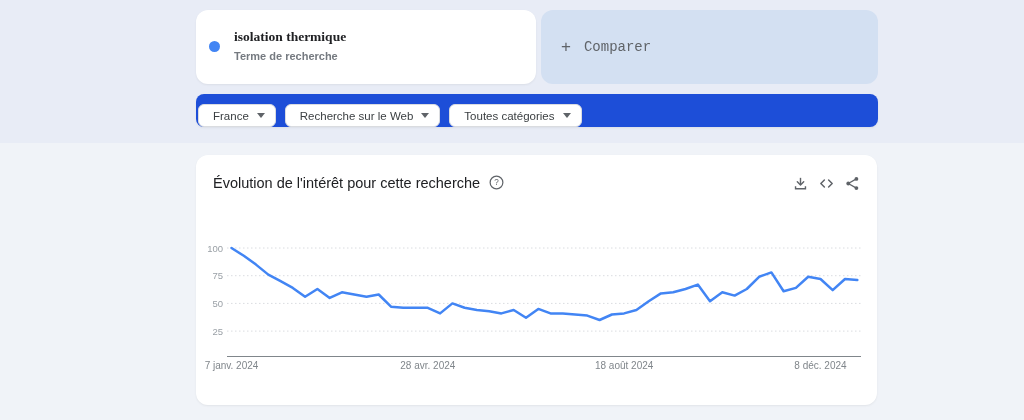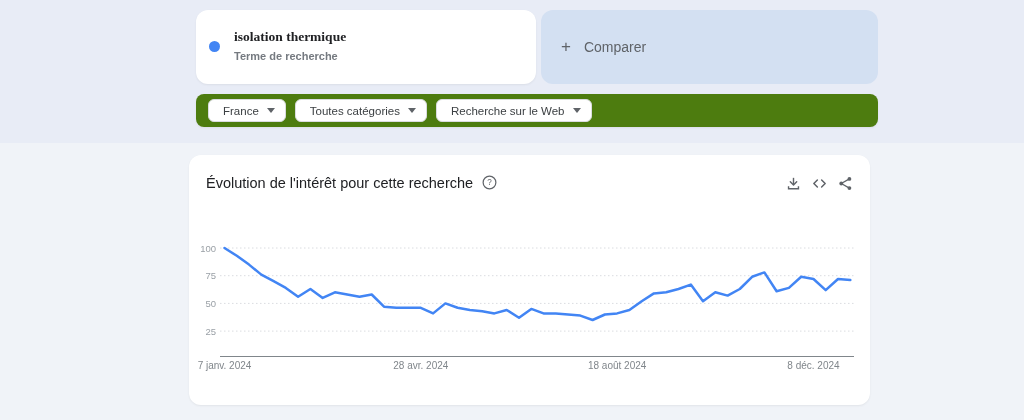--- a/index.html
+++ b/index.html
@@ -13,34 +13,34 @@
   
   .term-card { left:196px; top:10px; width:340px; height:74px; }
   .term-dot { position:absolute; left:13px; top:31px; width:11px; height:11px; border-radius:50%; }
   .term-title { position:absolute; left:38px; top:19px; font-size:13.5px; font-weight:bold; color:#202124;font-family:Liberation Serif, serif; }
   .term-sub { position:absolute; left:38px; top:40px; font-size:11px; color:#757a80;font-weight:bold; }
 
   
   .compare-card { position:absolute; left:541px; top:10px; width:337px; height:74px;
     background:#d3e0f2; border-radius:12px; display:flex; align-items:center; cursor:pointer; }
   .compare-plus { margin-left:20px; font-size:17px; color:#5f6368; font-weight:400; }
-  .compare-label { margin-left:13px; font-size:14px; color:#5f6368; }
+  .compare-label { margin-left:13px; font-size:14px; color:#5f6368;font-family:Liberation Mono, monospace; }
 
   
   .filter-bar { position:absolute; left:196px; top:94px; width:682px; height:33px;
-    background:#4d7c0f; border-radius:8px; box-shadow:0 1px 2px rgba(60,64,67,.08);
-    display:flex; align-items:center; gap:9px; padding-left:12px; }
+    background:#1d4ed8; border-radius:8px; box-shadow:0 1px 2px rgba(60,64,67,.08);
+    display:flex; align-items:flex-end; gap:9px; padding-left:2px; }
   .pill { height:23px; border:1px solid #dadce0; border-radius:6px; background:#fff;
     display:inline-flex; align-items:center; gap:8px; padding:0 10px 0 14px;
     font-size:11.5px; color:#3c4043; cursor:pointer; white-space:nowrap; }
   .caret { width:0; height:0; border-left:4px solid transparent; border-right:4px solid transparent;
     border-top:5px solid #5f6368; }
 
   
-  .chart-card { left:189px; top:155px; width:681px; height:250px; }
+  .chart-card { left:196px; top:155px; width:681px; height:250px; }
   .chart-title-row { position:absolute; left:17px; top:19px; display:flex; align-items:center; gap:8px; }
   .chart-title { font-size:14.5px; color:#202124; }
   .header-icons { position:absolute; right:16px; top:20px; display:flex; gap:9px; }
   .hicon { width:17px; height:17px; cursor:pointer; display:block; }
   .plot-svg { position:absolute; left:0; top:0; }
 </style>
 </head>
 <body>
 
 <div class="top-band"></div>
@@ -55,25 +55,25 @@
   <span class="compare-plus">+</span>
   <span class="compare-label">Comparer</span>
 </div>
 
 <div class="filter-bar">
   <div class="pill">
     <span>France</span>
     <span class="caret"></span>
   </div>
   <div class="pill">
-    <span>Toutes catégories</span>
+    <span>Recherche sur le Web</span>
     <span class="caret"></span>
   </div>
   <div class="pill">
-    <span>Recherche sur le Web</span>
+    <span>Toutes catégories</span>
     <span class="caret"></span>
   </div>
 </div>
 
 <div class="card chart-card">
   <div class="chart-title-row">
     <span class="chart-title">Évolution de l'intérêt pour cette recherche</span>
     <svg class="hicon" viewBox="0 0 24 24">
       <circle cx="12" cy="12" r="9" fill="none" stroke="#5f6368" stroke-width="1.7"></circle>
       <text x="12" y="16.2" text-anchor="middle" font-size="11.5" fill="#5f6368" font-family="Liberation Sans, sans-serif">?</text>

